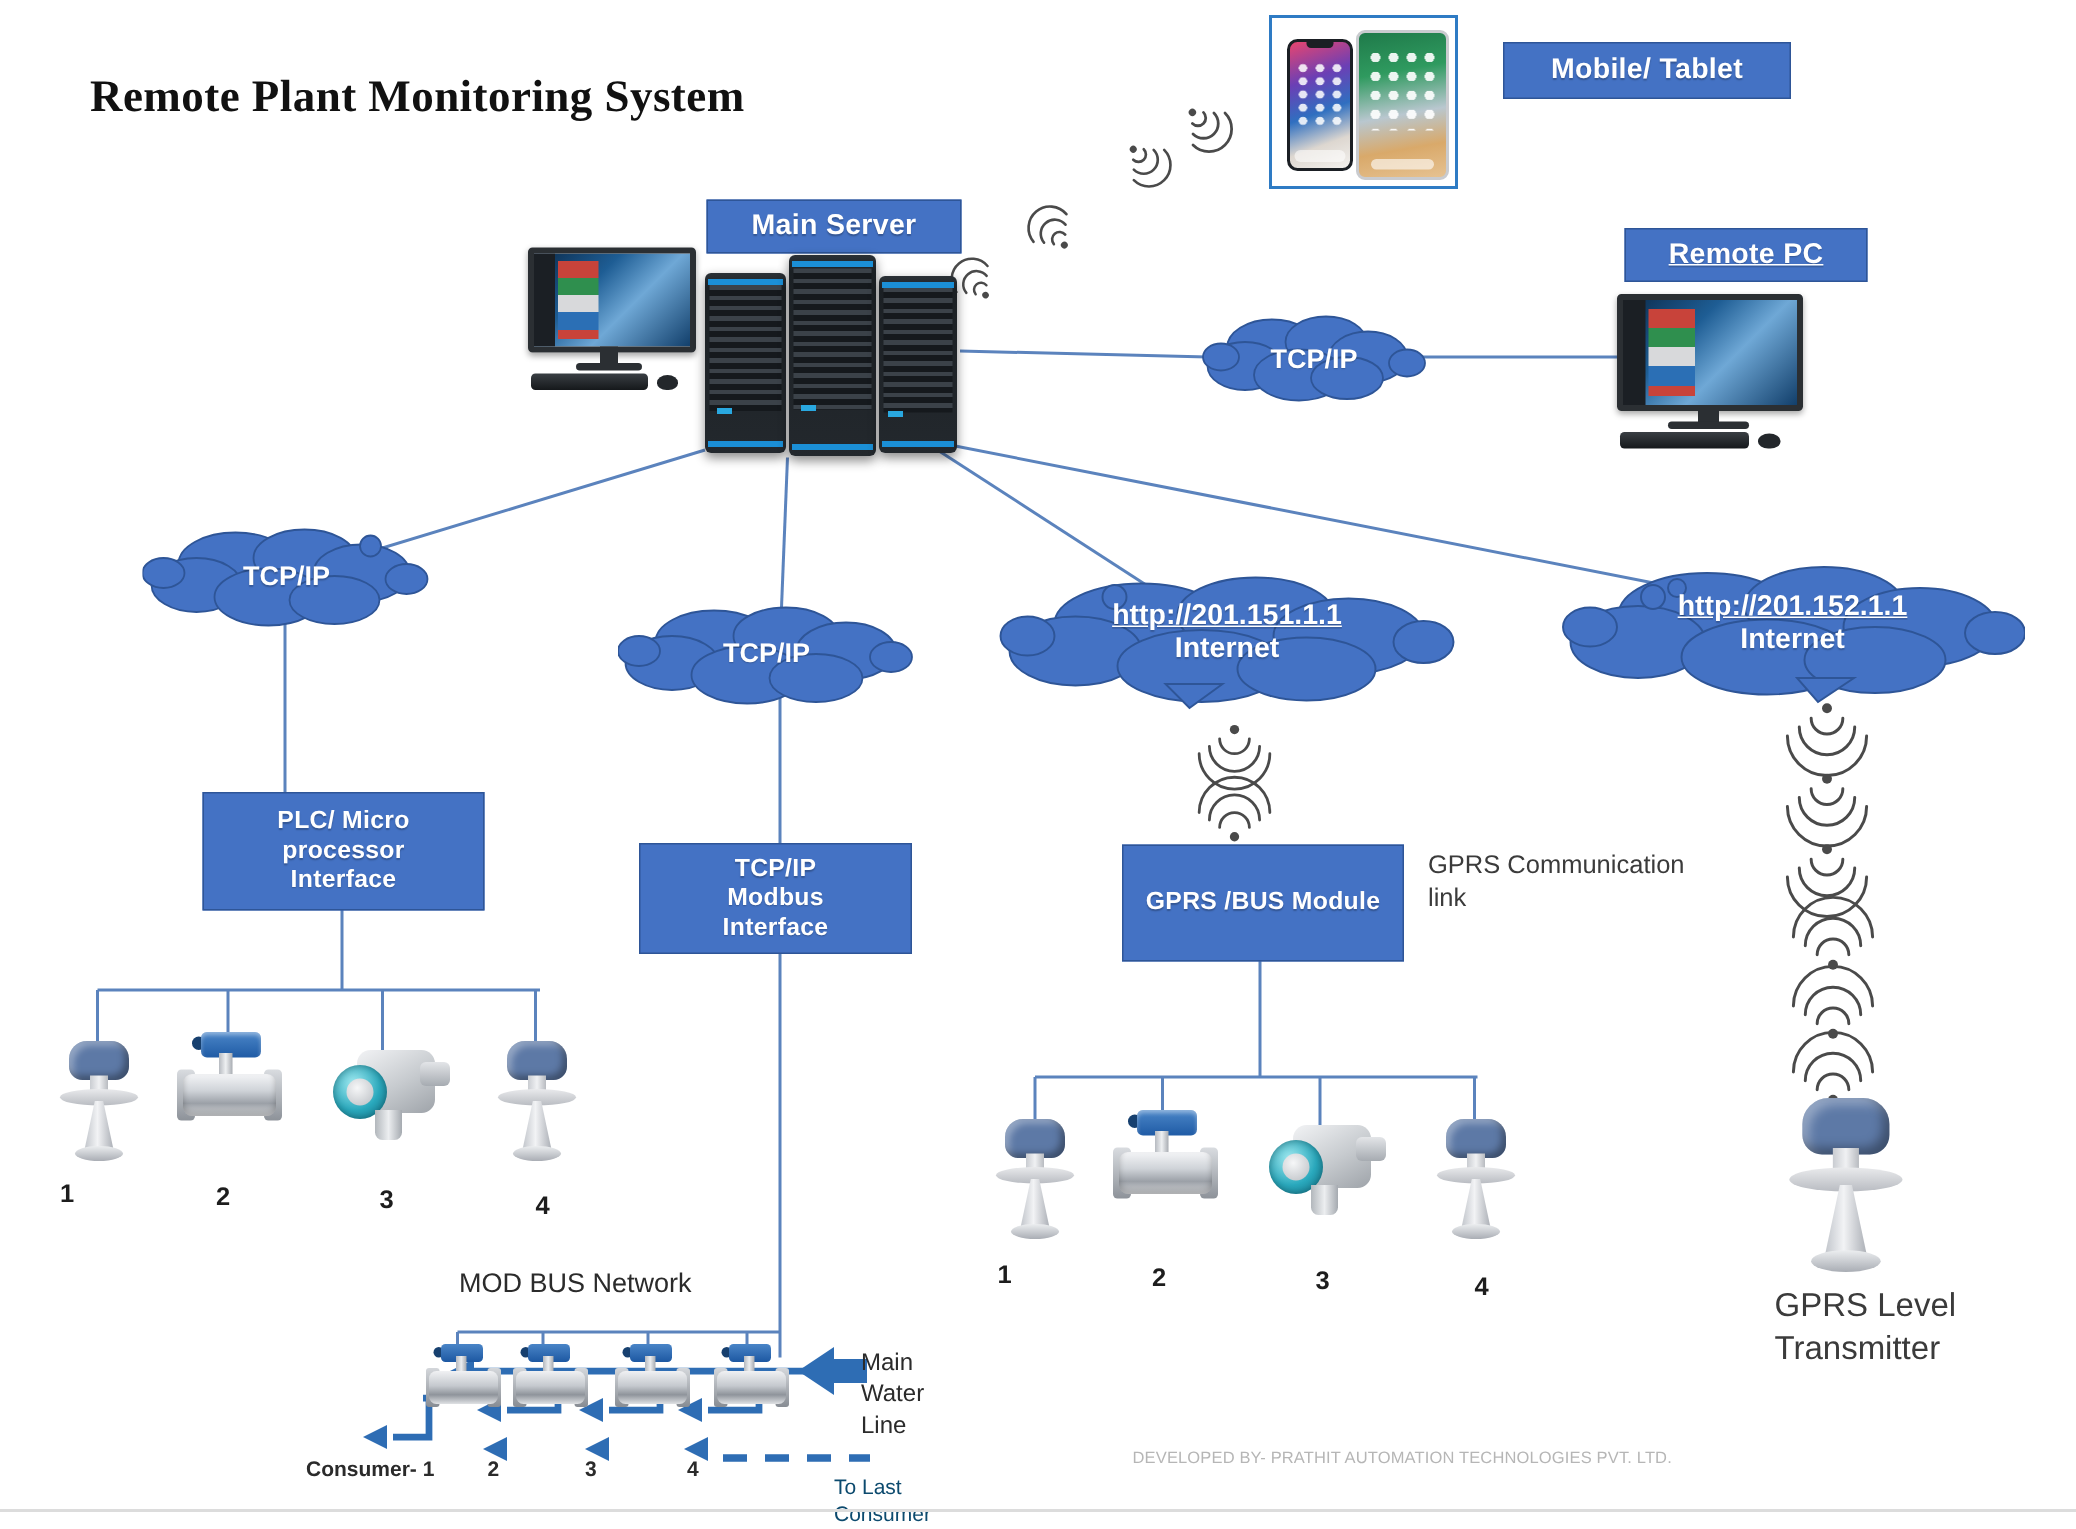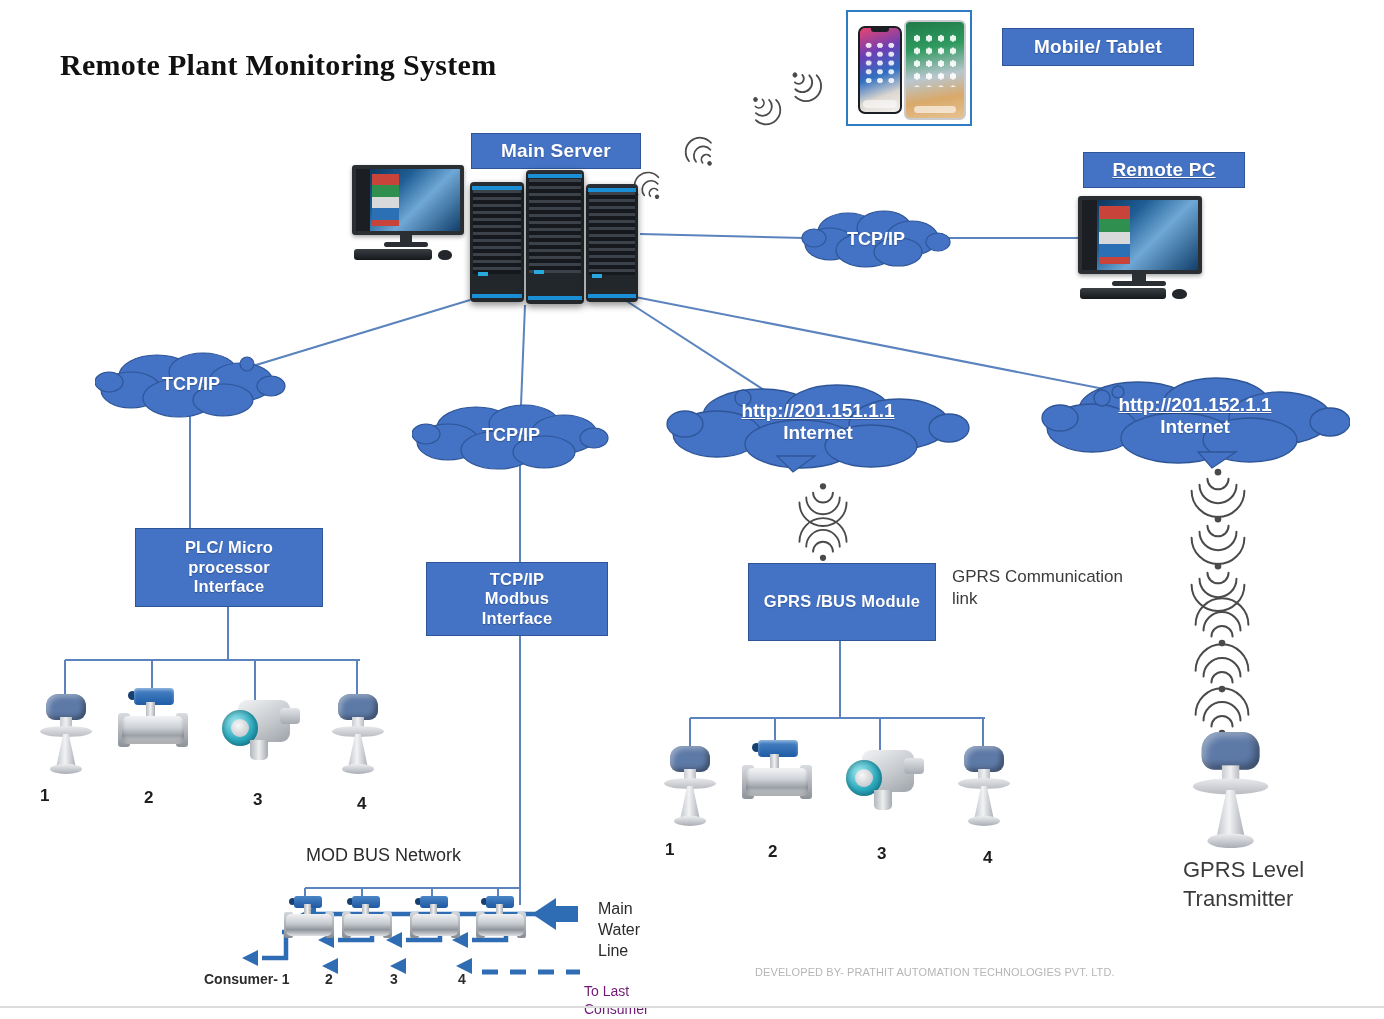--- a/index.html
+++ b/index.html
@@ -577,32 +577,32 @@
   </div>
   <div class="meter" style="left:476px;top:896px;width:52px;height:48px;">
     <div class="mk"></div>
     <div class="mc"></div>
     <div class="mst"></div>
     <div class="mf1"></div>
     <div class="mf2"></div>
     <div class="mb"></div>
   </div>
 
-  <div class="txt" style="left:574px;top:898px;width:90px;font-size:16px;color:#2b2b2b;margin-left:24px;">
+  <div class="txt" style="left:574px;top:898px;width:90px;font-size:16px;color:#2b2b2b;">
     <div>Main</div>
     <div>Water</div>
     <div>Line</div>
   </div>
 
   <div class="txt small" style="left:204px;top:970px;color:#2b2b2b;font-weight:bold;">Consumer- 1</div>
   <div class="txt small" style="left:325px;top:970px;color:#2b2b2b;font-weight:bold;">2</div>
   <div class="txt small" style="left:390px;top:970px;color:#2b2b2b;font-weight:bold;">3</div>
   <div class="txt small" style="left:458px;top:970px;color:#2b2b2b;font-weight:bold;">4</div>
 
-  <div class="txt small" style="left:556px;top:982px;width:90px;color:#701a75;margin-left:28px;">
+  <div class="txt small" style="left:556px;top:982px;width:90px;color:#0c4a6e;">
     <div>To Last</div>
     <div>Consumer</div>
   </div>
 
   <div class="footer" style="left:755px;top:966px;">DEVELOPED BY- PRATHIT AUTOMATION TECHNOLOGIES PVT. LTD.</div>
   <div class="hr" style="left:0px;top:1006px;width:1384px;"></div>
 
 </div>
 
 </body></html>

